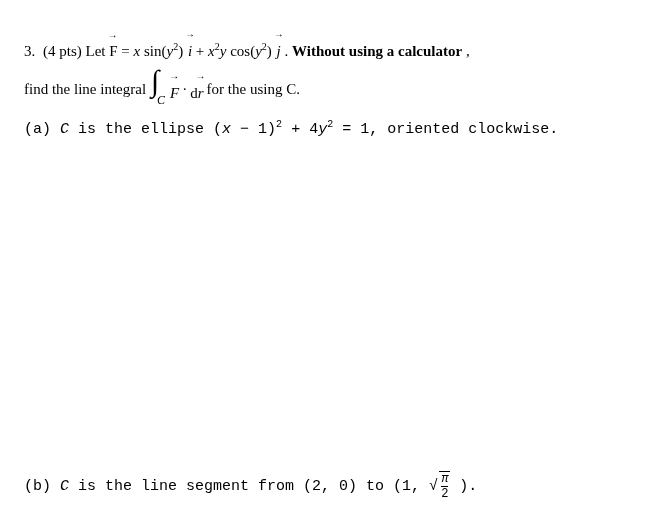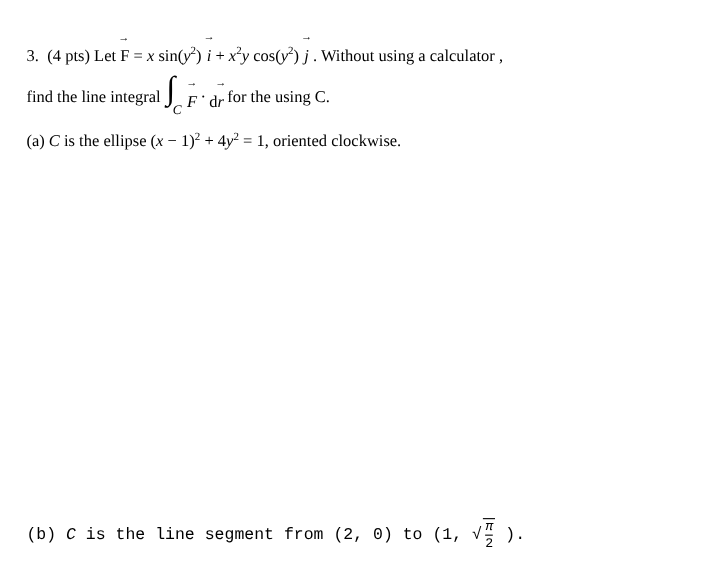--- a/index.html
+++ b/index.html
@@ -19,35 +19,36 @@
       height: 100%;
     }
     .problem-number {
       font-size: 15px;
       margin-right: 4px;
     }
     .math-text {
       font-size: 15px;
     }
     .bold {
-      font-weight: normal;
+      font-weight: bold;
     }
     .line1 {
       display: block;
       line-height: 1.8;
     }
     .line2 {
       display: block;
       line-height: 1.8;
       margin-top: 2px;
     }
     .part-a {
       display: block;
       margin-top: 4px;
       line-height: 1.8;
+      font-family: Liberation Mono, monospace;
     }
     .part-b {
       position: absolute;
       bottom: 24px;
       left: 24px;
       font-size: 15px;
       font-family: Liberation Mono, monospace;
     }
     sup.small {
       font-size: 10px;

